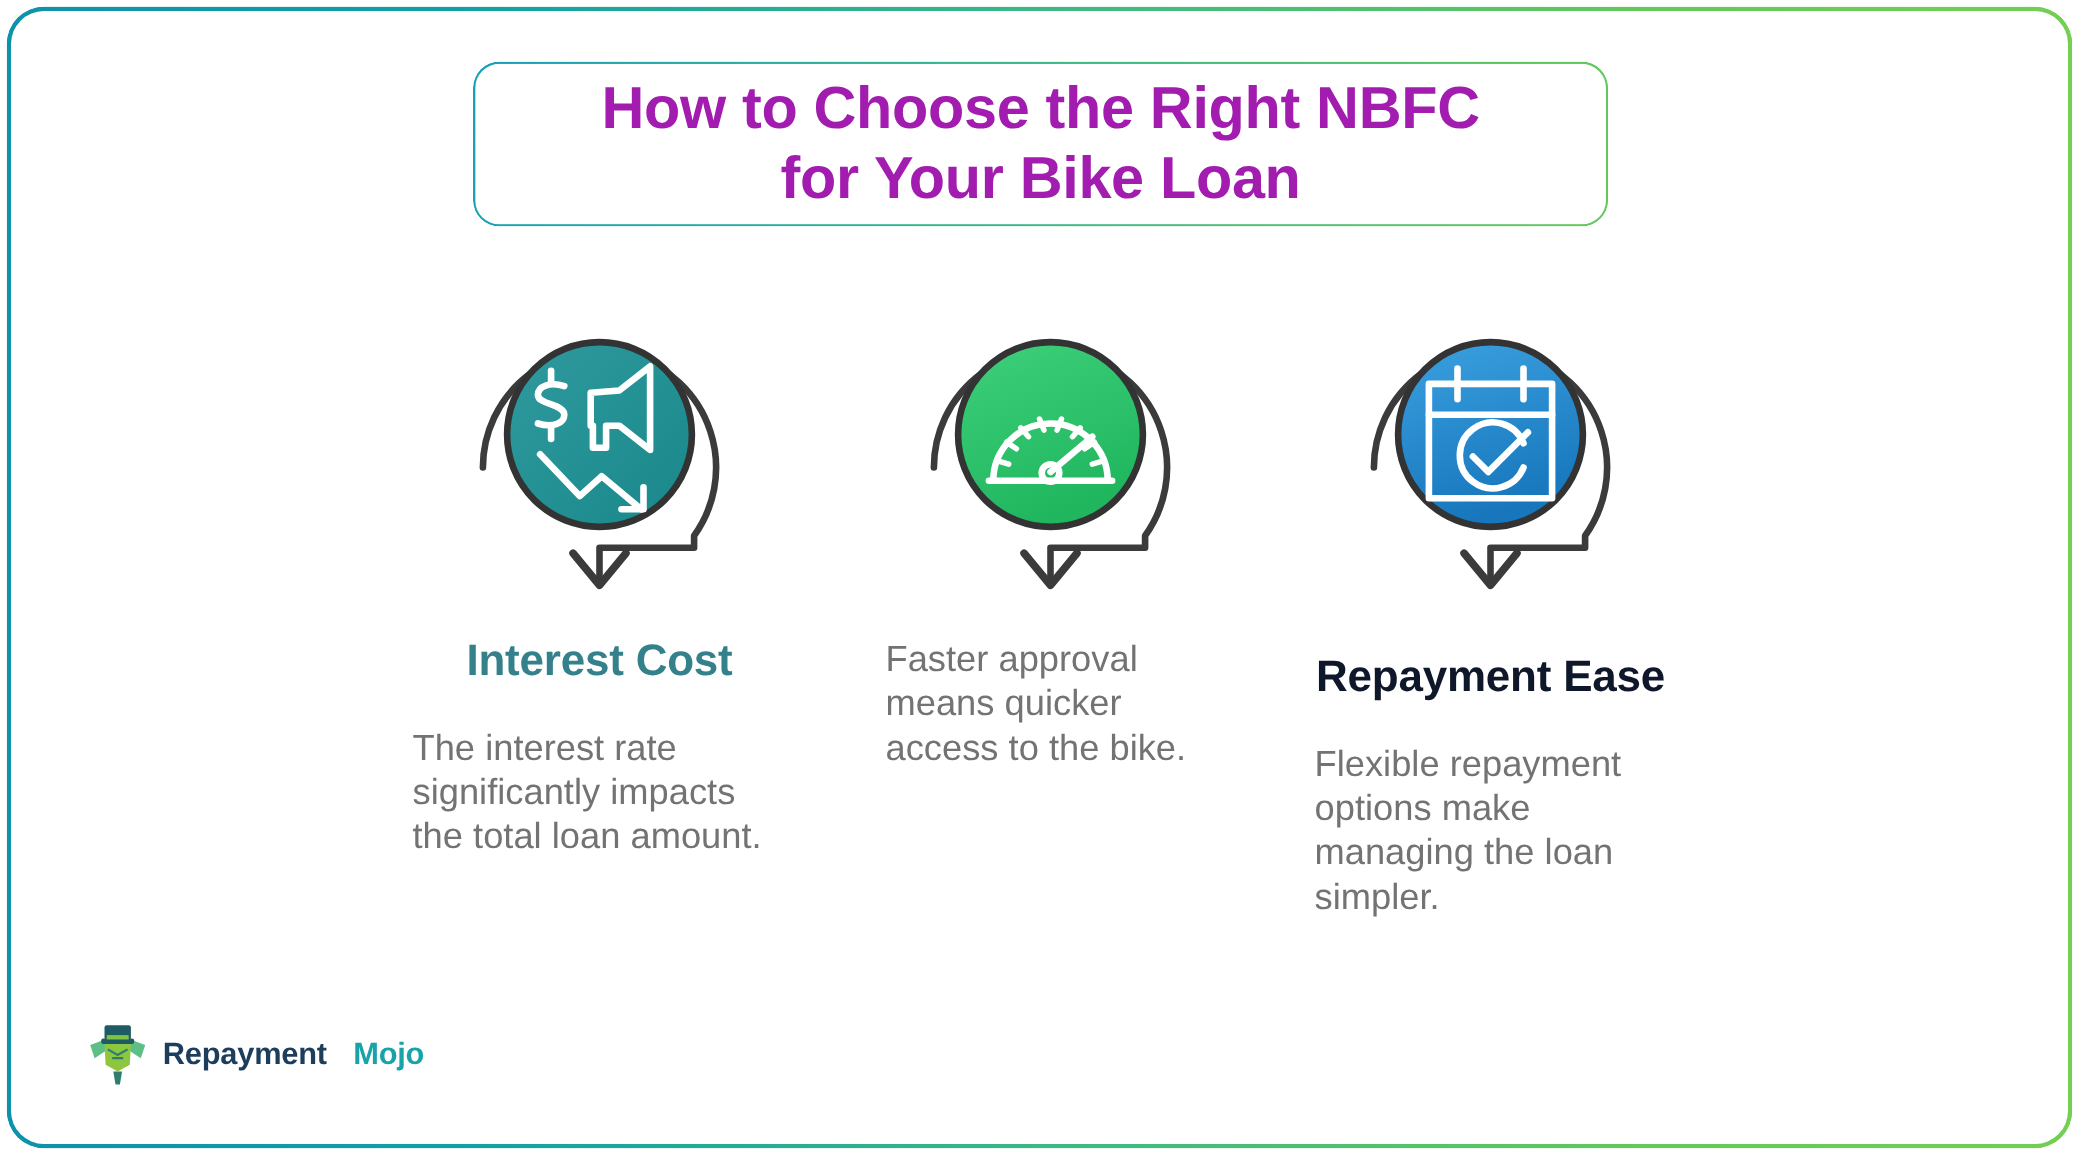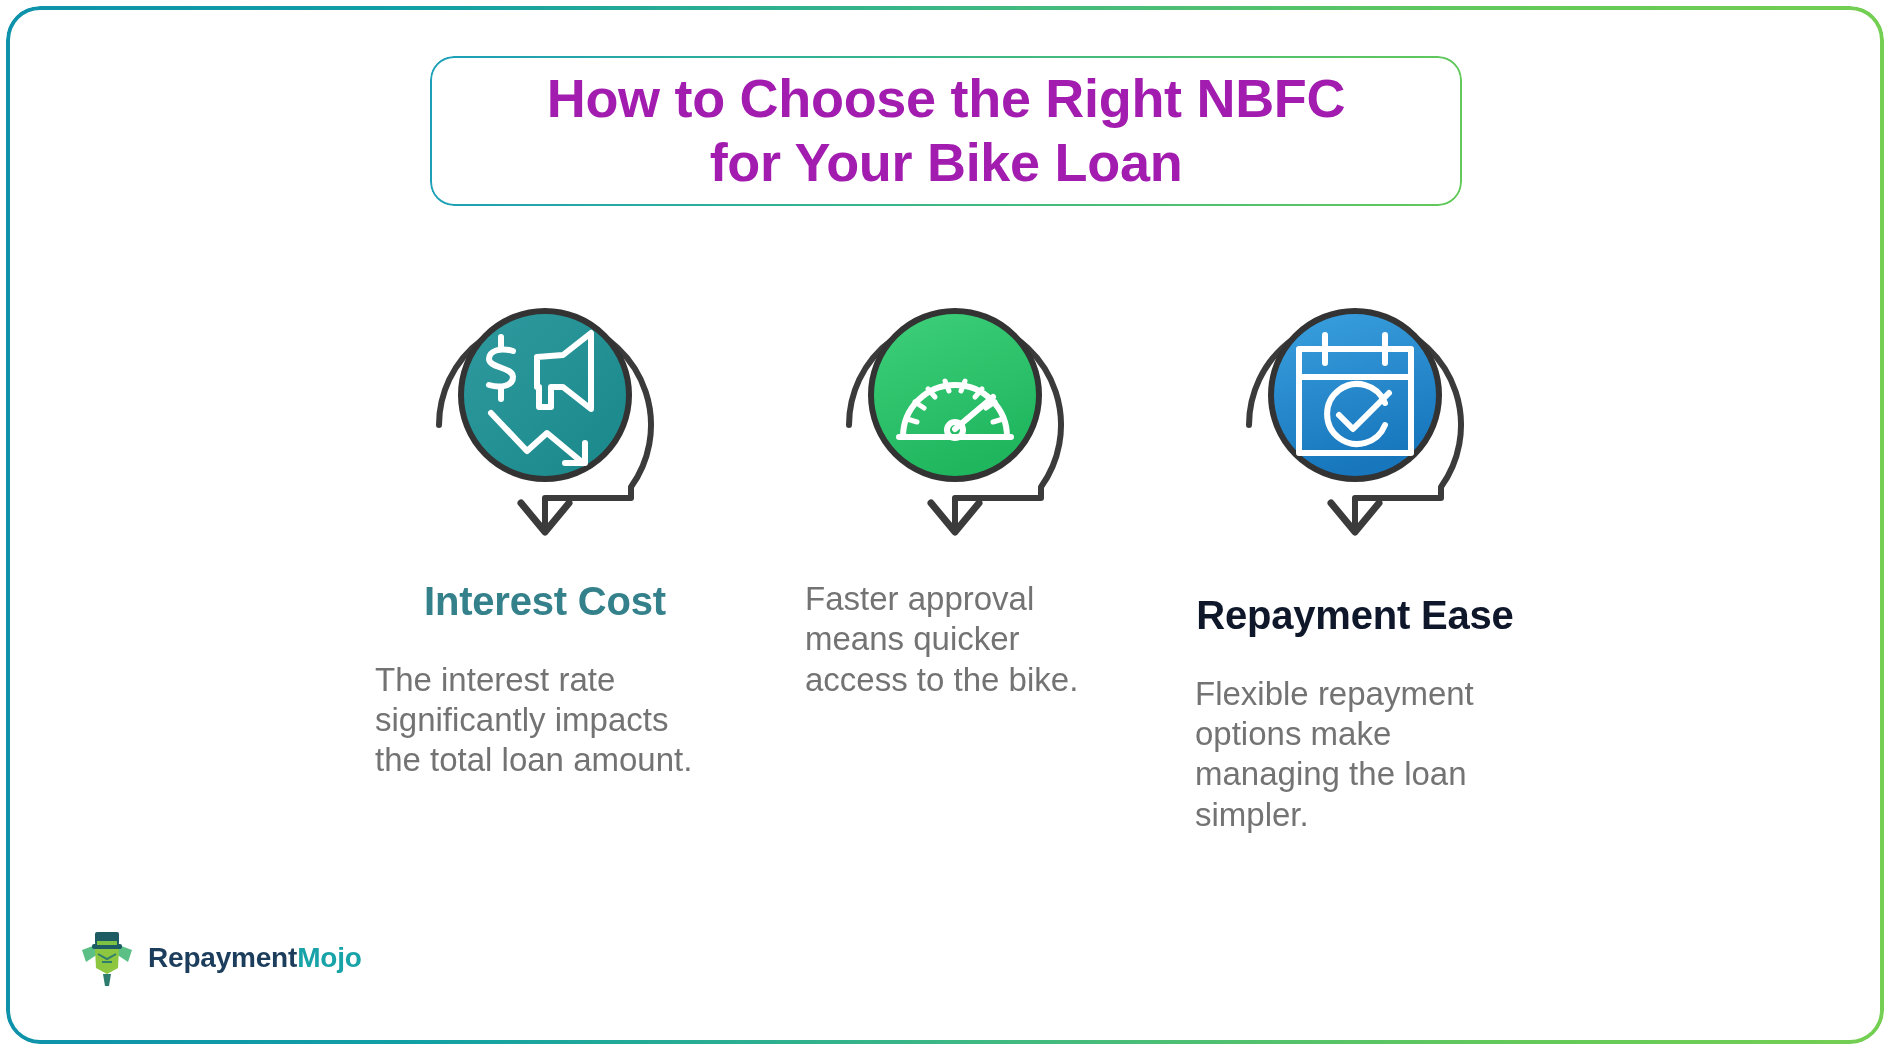--- a/index.html
+++ b/index.html
@@ -144,21 +144,21 @@
     align-items: center;
   }
   .logo-mark { width: 58px; height: 60px; margin-right: 12px; }
   .logo-text {
     font-size: 28px;
     font-weight: bold;
     letter-spacing: -0.2px;
     white-space: nowrap;
   }
   .logo-wall { color: #1d3d5c; }
-  .logo-mojo { color: #18a3a8; }
+  .logo-mojo { color: #18a3a8; margin-left: 24px; }
 </style>
 </head>
 <body>
 
 <div id="infographic">
 
   <div class="outer-frame"></div>
 
   <div class="title-box"></div>
   <div class="title-text">

